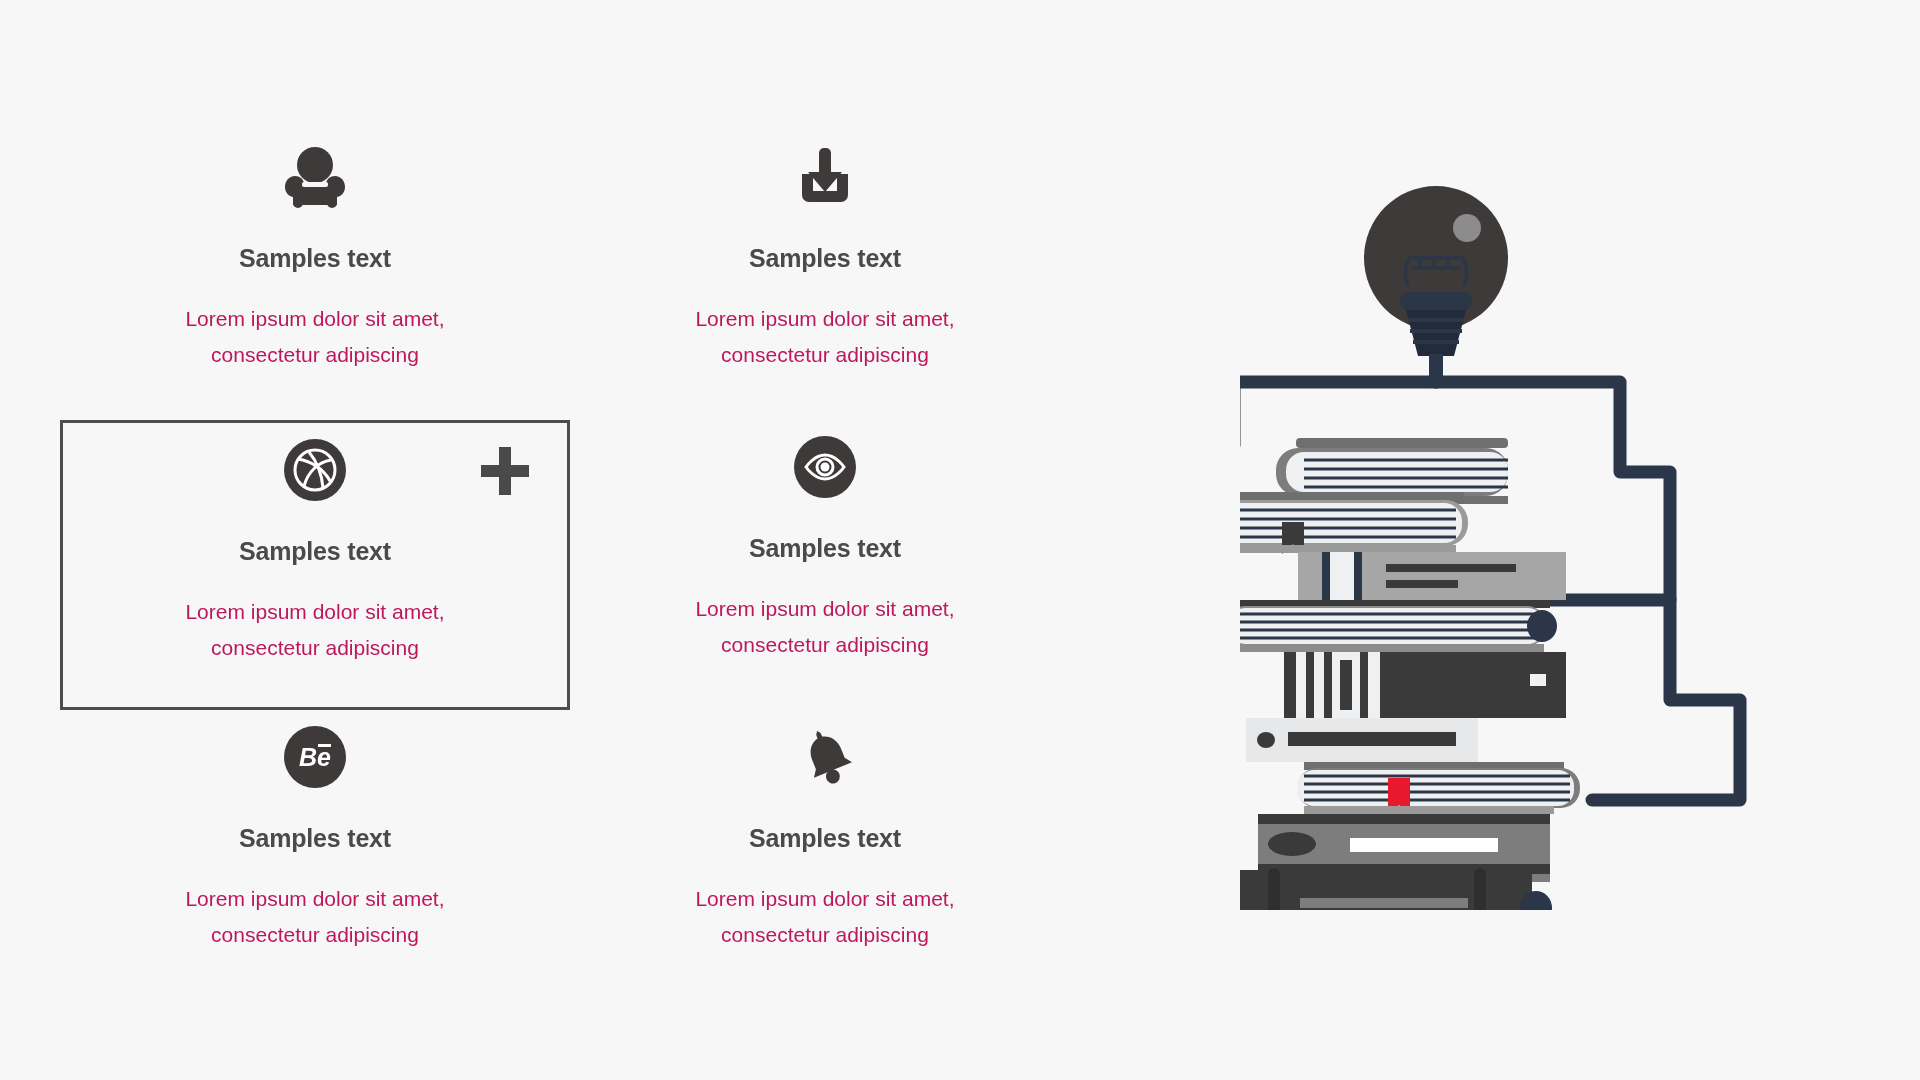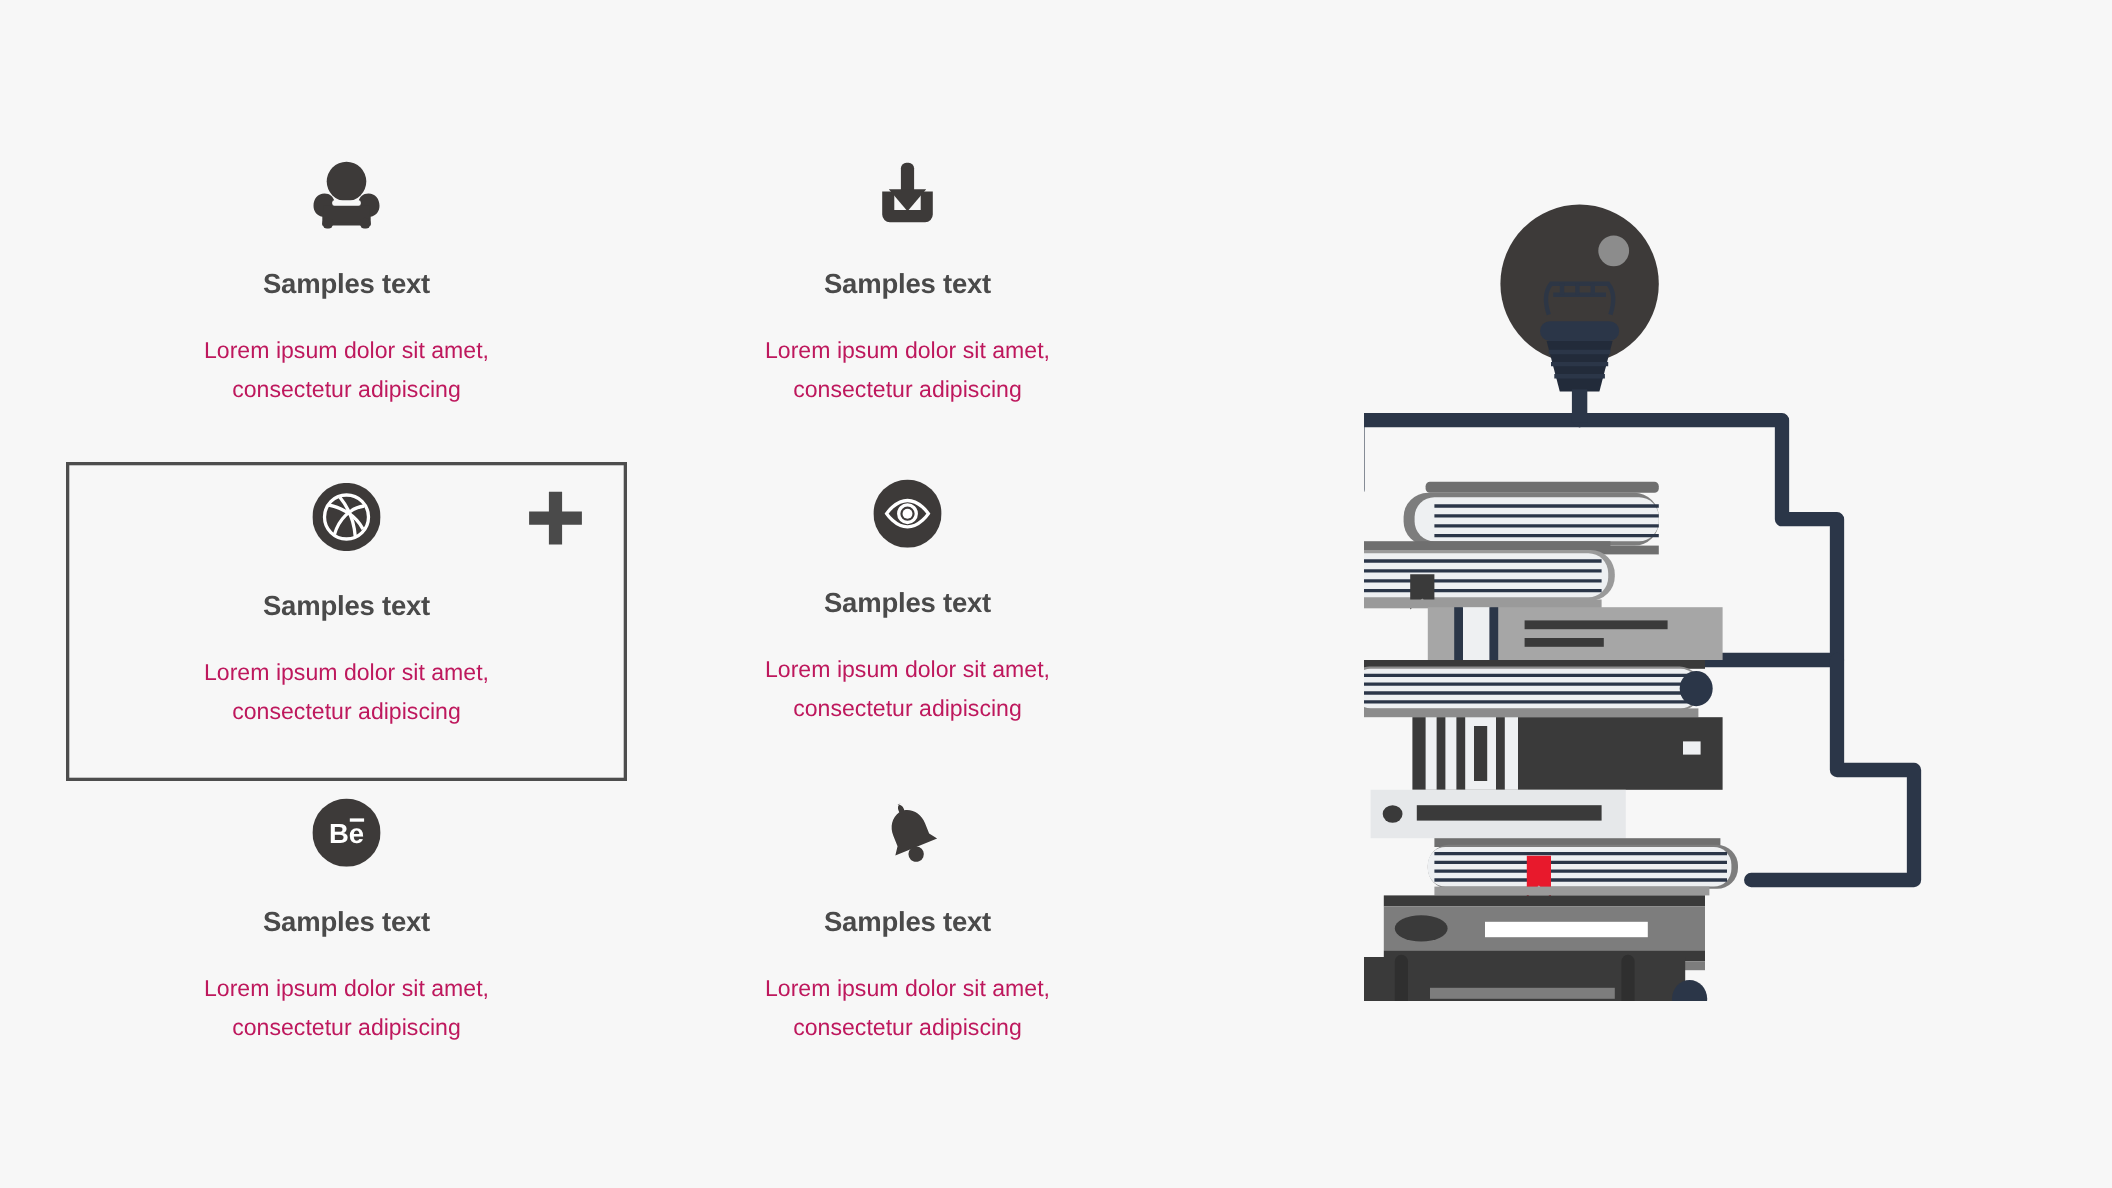--- a/index.html
+++ b/index.html
@@ -27,20 +27,21 @@
     align-items:center;
     justify-content:flex-start;
     padding-top:10px;
   }
   .cell.framed { border:3px solid #4d4d4d; }
 
   .icon-wrap {
     height:74px;
     display:flex; align-items:center; justify-content:center;
     margin-bottom:30px;
+    font-style:italic;
   }
   .card-title {
     font-size:25px;
     font-weight:bold;
     color:#4a4a4a;
     letter-spacing:-0.2px;
     margin-bottom:28px;
     text-align:center;
   }
   .card-desc {

